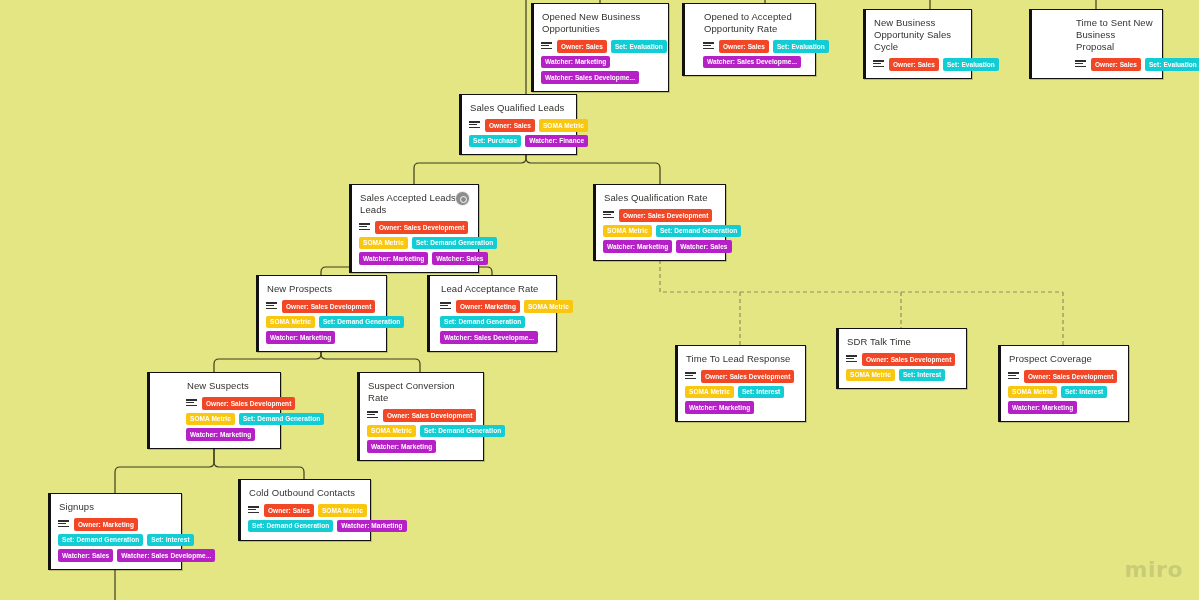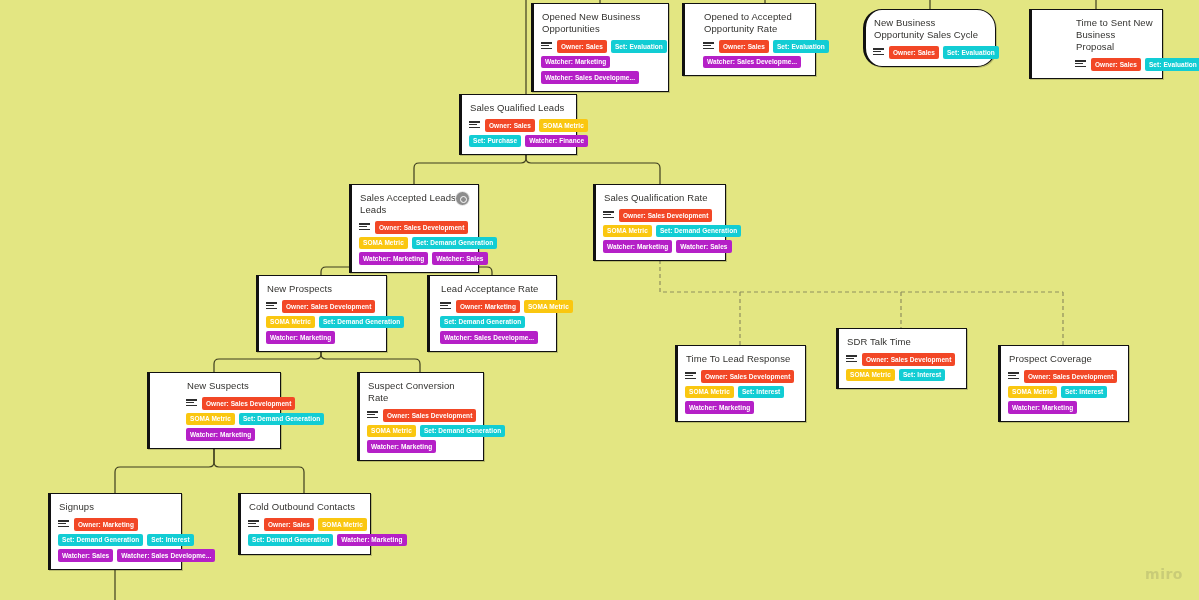--- a/index.html
+++ b/index.html
@@ -121,21 +121,21 @@
     width: 4px;
     height: 1.4px;
     background: #8d8d8d;
     transform: rotate(40deg);
   }
 
   #watermark {
     position: absolute;
     right: 16px;
     bottom: 18px;
-    font-size: 14px;
+    font-size: 22px;
     letter-spacing: 0.5px;
     color: #c9cc77;
     font-family: "DejaVu Sans", sans-serif;
     font-weight: bold;
     user-select: none;
   }
 </style>
 </head>
 <body style="background: rgb(227, 230, 130);">
 
@@ -197,21 +197,21 @@
               <i></i>
             </span>
             <span class="tag red">Owner: Sales</span>
             <span class="tag cyan">Set: Evaluation</span>
           </div>
           <div class="tag-row">
             <span class="tag magenta">Watcher: Sales Developme...</span>
           </div>
         </div>
       </div>
-      <div class="card" style="left: 863px; top: 9px; width: 133px; min-height: 46px; border-radius: 19px;">
+      <div class="card" style="left: 863px; top: 9px; width: 109px; min-height: 46px;">
         <div class="card-title">New Business Opportunity Sales Cycle</div>
         <div class="tag-rows">
           <div class="tag-row">
             <span class="doc-icon">
               <i></i>
               <i></i>
               <i></i>
             </span>
             <span class="tag red">Owner: Sales</span>
             <span class="tag cyan">Set: Evaluation</span>
@@ -444,21 +444,21 @@
           <div class="tag-row">
             <span class="tag cyan">Set: Demand Generation</span>
             <span class="tag cyan">Set: Interest</span>
           </div>
           <div class="tag-row">
             <span class="tag magenta">Watcher: Sales</span>
             <span class="tag magenta">Watcher: Sales Developme...</span>
           </div>
         </div>
       </div>
-      <div class="card" style="left: 238px; top: 493px; width: 133px; min-height: 62px;">
+      <div class="card" style="left: 238px; top: 479px; width: 133px; min-height: 62px;">
         <div class="card-title">Cold Outbound Contacts</div>
         <div class="tag-rows">
           <div class="tag-row">
             <span class="doc-icon">
               <i></i>
               <i></i>
               <i></i>
             </span>
             <span class="tag red">Owner: Sales</span>
             <span class="tag orange">SOMA Metric</span>

